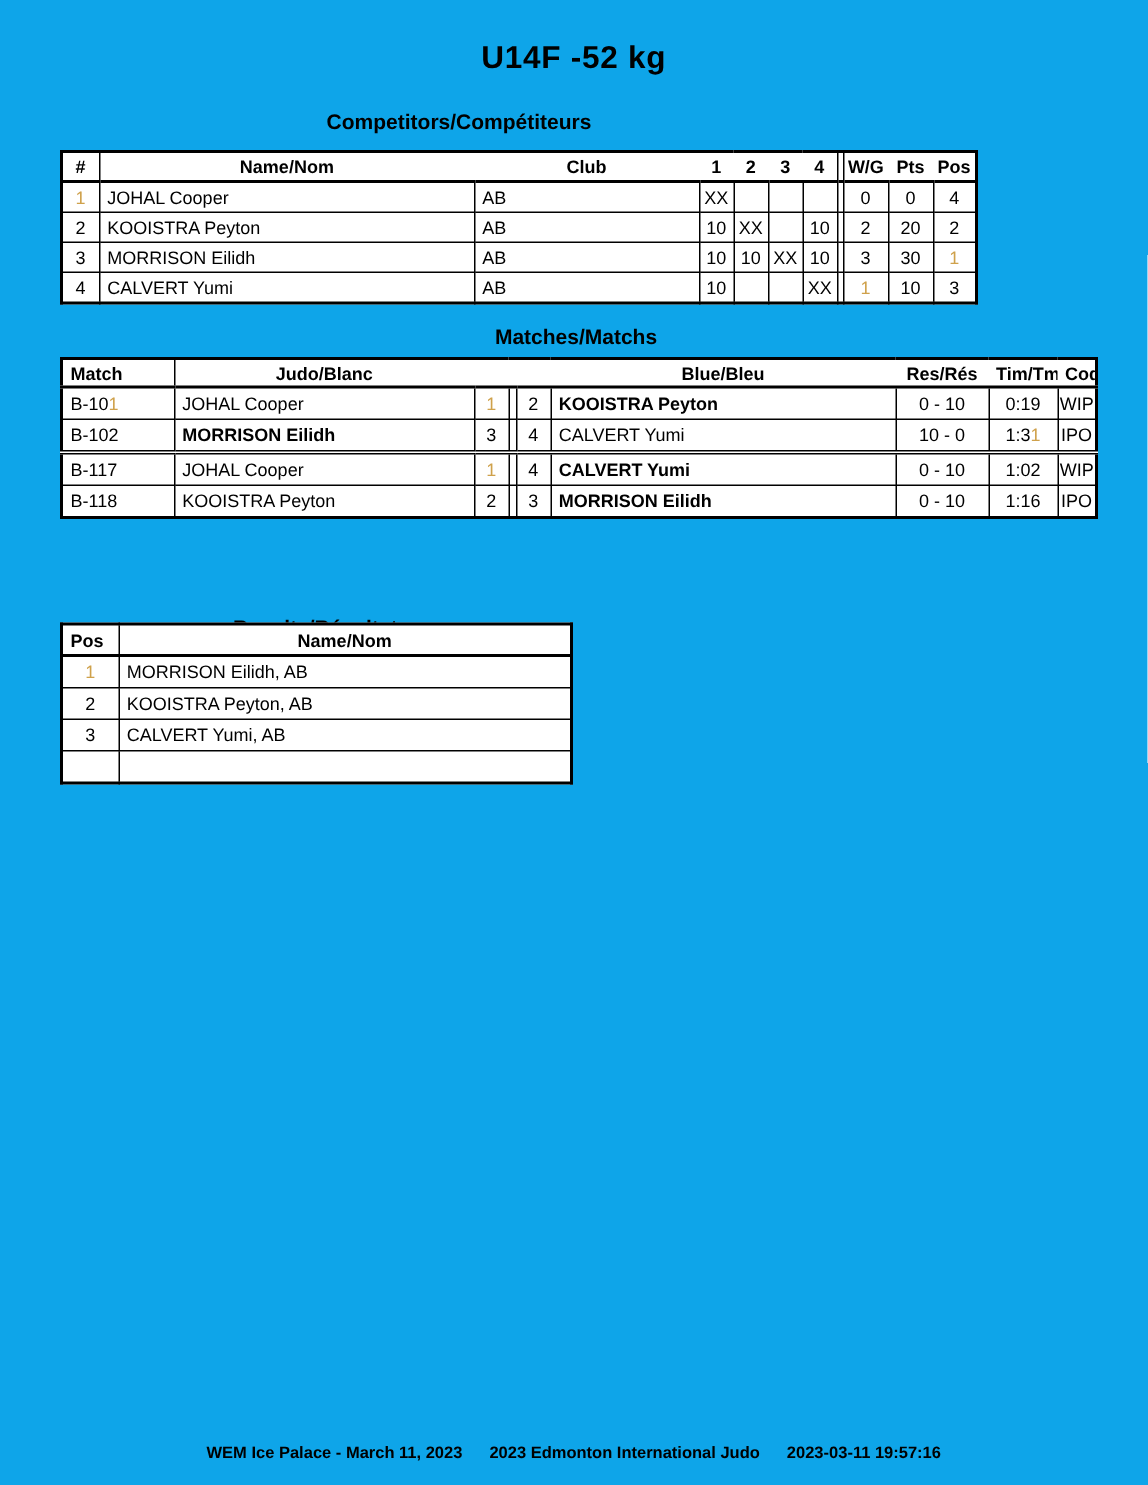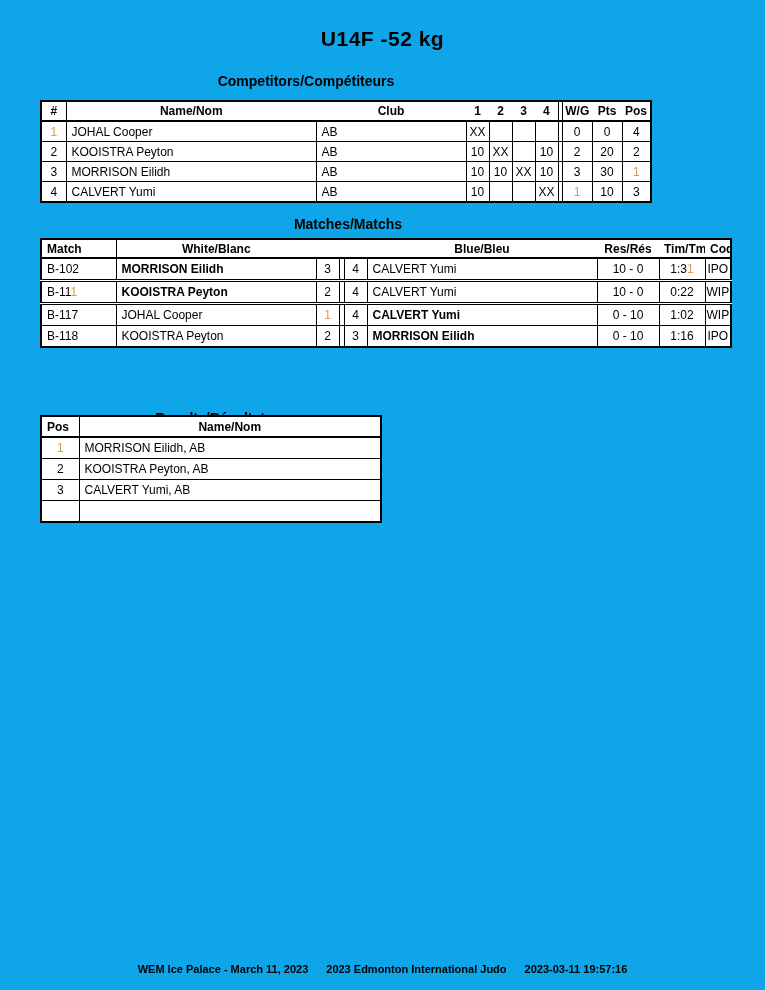--- a/index.html
+++ b/index.html
@@ -28,21 +28,21 @@
     letter-spacing: 0.5px;
   }
   .sec-title {
     position: absolute;
     font-size: 14px;
     font-weight: bold;
     text-align: center;
     margin: 0;
   }
   .sec-title.comp   { top: 73px;  left: 6px; width: 600px; }
-  .sec-title.match  { top: 216px; left: 0; width: 696px; }
+  .sec-title.match  { top: 216px; left: 0; width: 696px; padding-left: 36px; }
   .sec-title.result { top: 386px; left: 0; width: 428px; margin-top: 24px; }
 
   table {
     position: absolute;
     border-collapse: collapse;
     table-layout: fixed;
     border: 2px solid #000;
     background: #fff;
   }
   th, td {
@@ -211,52 +211,52 @@
         <col style="width:5px">
         <col style="width:23px">
       <col style="width:230px">
         <col style="width:62px">
         <col style="width:46px">
         <col style="width:26px">
     </colgroup>
     <thead>
       <tr>
         <th class="h-first">Match</th>
-        <th>White/Blanc</th>
+        <th>Judo/Blanc</th>
         <th class="h-spacer"></th>
         <th class="h-spacer"></th>
         <th class="h-spacer"></th>
         <th>Blue/Bleu</th>
         <th>Res/Rés</th>
         <th>Tim/Tmp</th>
         <th>Code</th>
       </tr>
     </thead>
     <tbody>
+      <tr>
+        <td class="l">B-10<span class="tan1">1</span></td>
+        <td class="l">JOHAL Cooper</td>
+        <td class="c n"><span class="tan1">1</span></td>
+        <td class="spacer"></td>
+        <td class="c n">2</td>
+        <td class="l b">KOOISTRA Peyton</td>
+        <td class="c">0 - 10</td>
+        <td class="c">0:19</td>
+        <td class="c n">WIP</td>
+      </tr>
       <tr class="round-end">
         <td class="l">B-102</td>
         <td class="l b">MORRISON Eilidh</td>
         <td class="c n">3</td>
         <td class="spacer"></td>
         <td class="c n">4</td>
         <td class="l">CALVERT Yumi</td>
         <td class="c">10 - 0</td>
         <td class="c">1:3<span class="tan1">1</span></td>
         <td class="c n">IPO</td>
-      </tr>
-      <tr class="round-end">
-        <td class="l">B-11<span class="tan1">1</span></td>
-        <td class="l b">KOOISTRA Peyton</td>
-        <td class="c n">2</td>
-        <td class="spacer"></td>
-        <td class="c n">4</td>
-        <td class="l">CALVERT Yumi</td>
-        <td class="c">10 - 0</td>
-        <td class="c">0:22</td>
-        <td class="c n">WIP</td>
       </tr>
       <tr>
         <td class="l">B-117</td>
         <td class="l">JOHAL Cooper</td>
         <td class="c n"><span class="tan1">1</span></td>
         <td class="spacer"></td>
         <td class="c n">4</td>
         <td class="l b">CALVERT Yumi</td>
         <td class="c">0 - 10</td>
         <td class="c">1:02</td>

